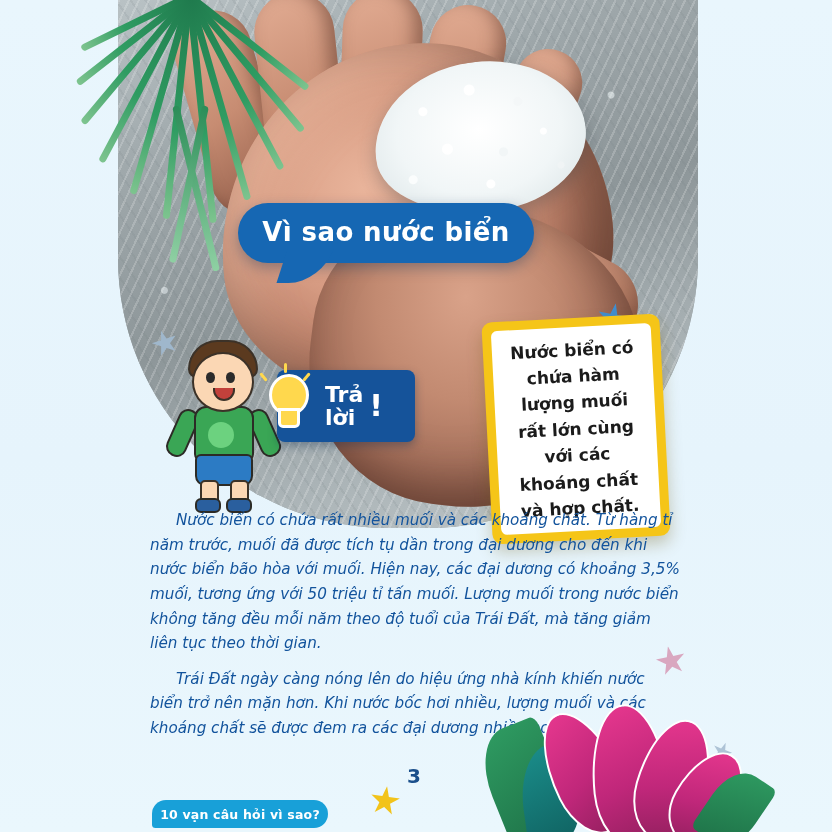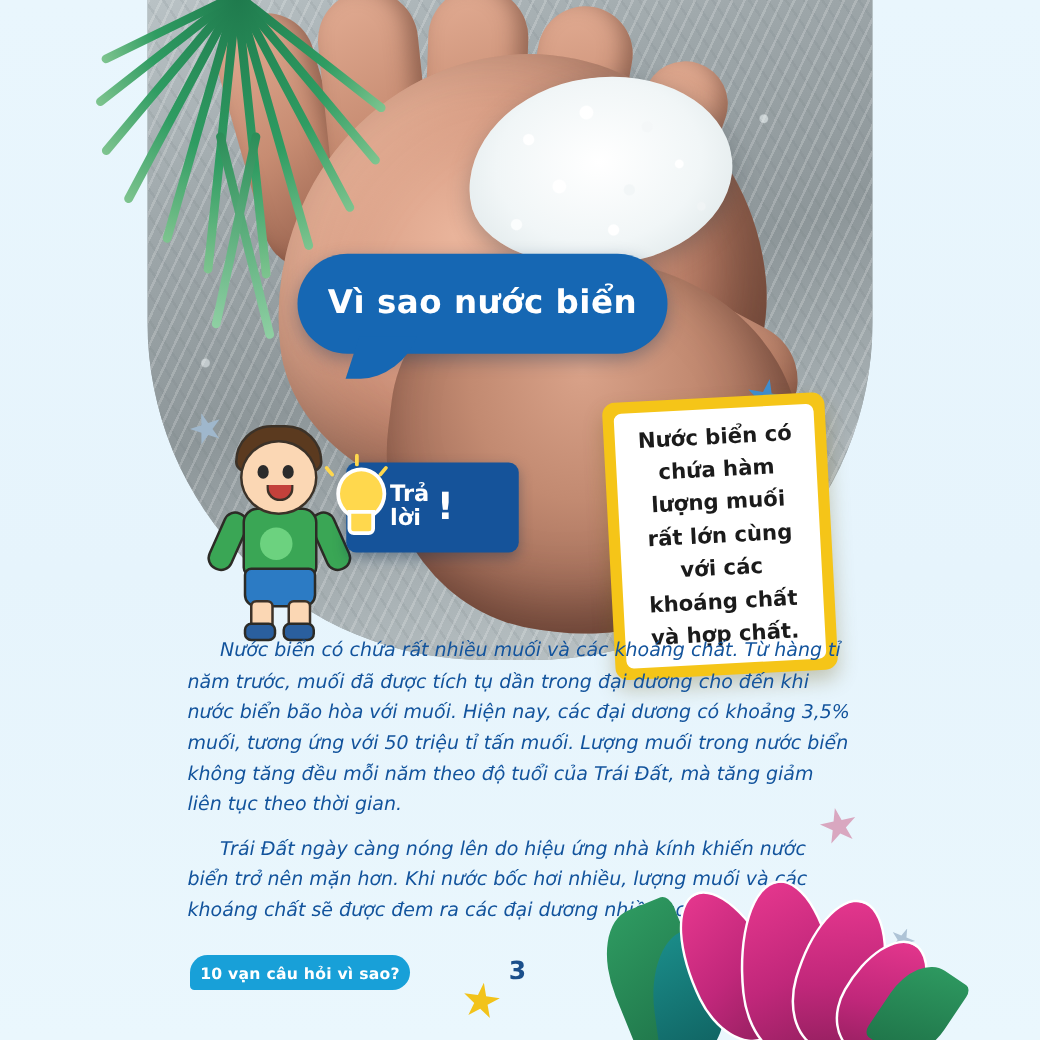--- a/index.html
+++ b/index.html
@@ -150,21 +150,21 @@
     border-radius: 6px;
     transform-origin: top center;
   }
 
   
   .title-bubble {
     position: absolute;
     left: 238px;
     top: 203px;
     width: 296px;
-    height: 80px;
+    height: 60px;
     background: #1667b3;
     border-radius: 46px;
     box-shadow: 0 5px 14px rgba(12,50,90,.35);
     display: flex;
     align-items: center;
     justify-content: center;
   }
   .title-bubble .tail {
     position: absolute;
     left: 44px;
@@ -271,23 +271,23 @@
   .bulb .base {
     position: absolute; left: 19px; top: 40px;
     width: 16px; height: 14px;
     background: #ffd84d; border: 3px solid #ffffff; border-radius: 0 0 5px 5px;
   }
   .spark { position: absolute; background: #ffd84d; border-radius: 2px; }
   .s1 { left: 25px; top: -5px; width: 3px; height: 10px; }
   .s2 { left: 3px;  top: 4px;  width: 3px; height: 10px; transform: rotate(-40deg); }
   .s3 { left: 46px; top: 4px;  width: 3px; height: 10px; transform: rotate(40deg); }
   .answer-text {
-    margin-left: 35px;
+    margin-left: 48px;
     color: #ffffff;
-    font-size: 18px;
+    font-size: 22px;
     font-weight: bold;
     line-height: 1.05;
   }
 
   
   .note {
     position: absolute;
     left: 487px;
     top: 318px;
     width: 178px;
@@ -334,21 +334,21 @@
     font-size: 15.2px;
     line-height: 1.62;
   }
   .text-block p { margin: 0 0 11px 0; text-indent: 26px; font-style: italic; }
   .text-block p:last-child { margin-bottom: 0; }
 
   
   .footer-pill {
     position: absolute;
     left: 152px;
-    top: 764px;
+    top: 800px;
     width: 176px;
     height: 28px;
     background: #18a0d8;
     border-radius: 16px 16px 16px 4px;
     display: flex;
     align-items: center;
     justify-content: center;
   }
   .footer-pill span {
     color: #ffffff;

